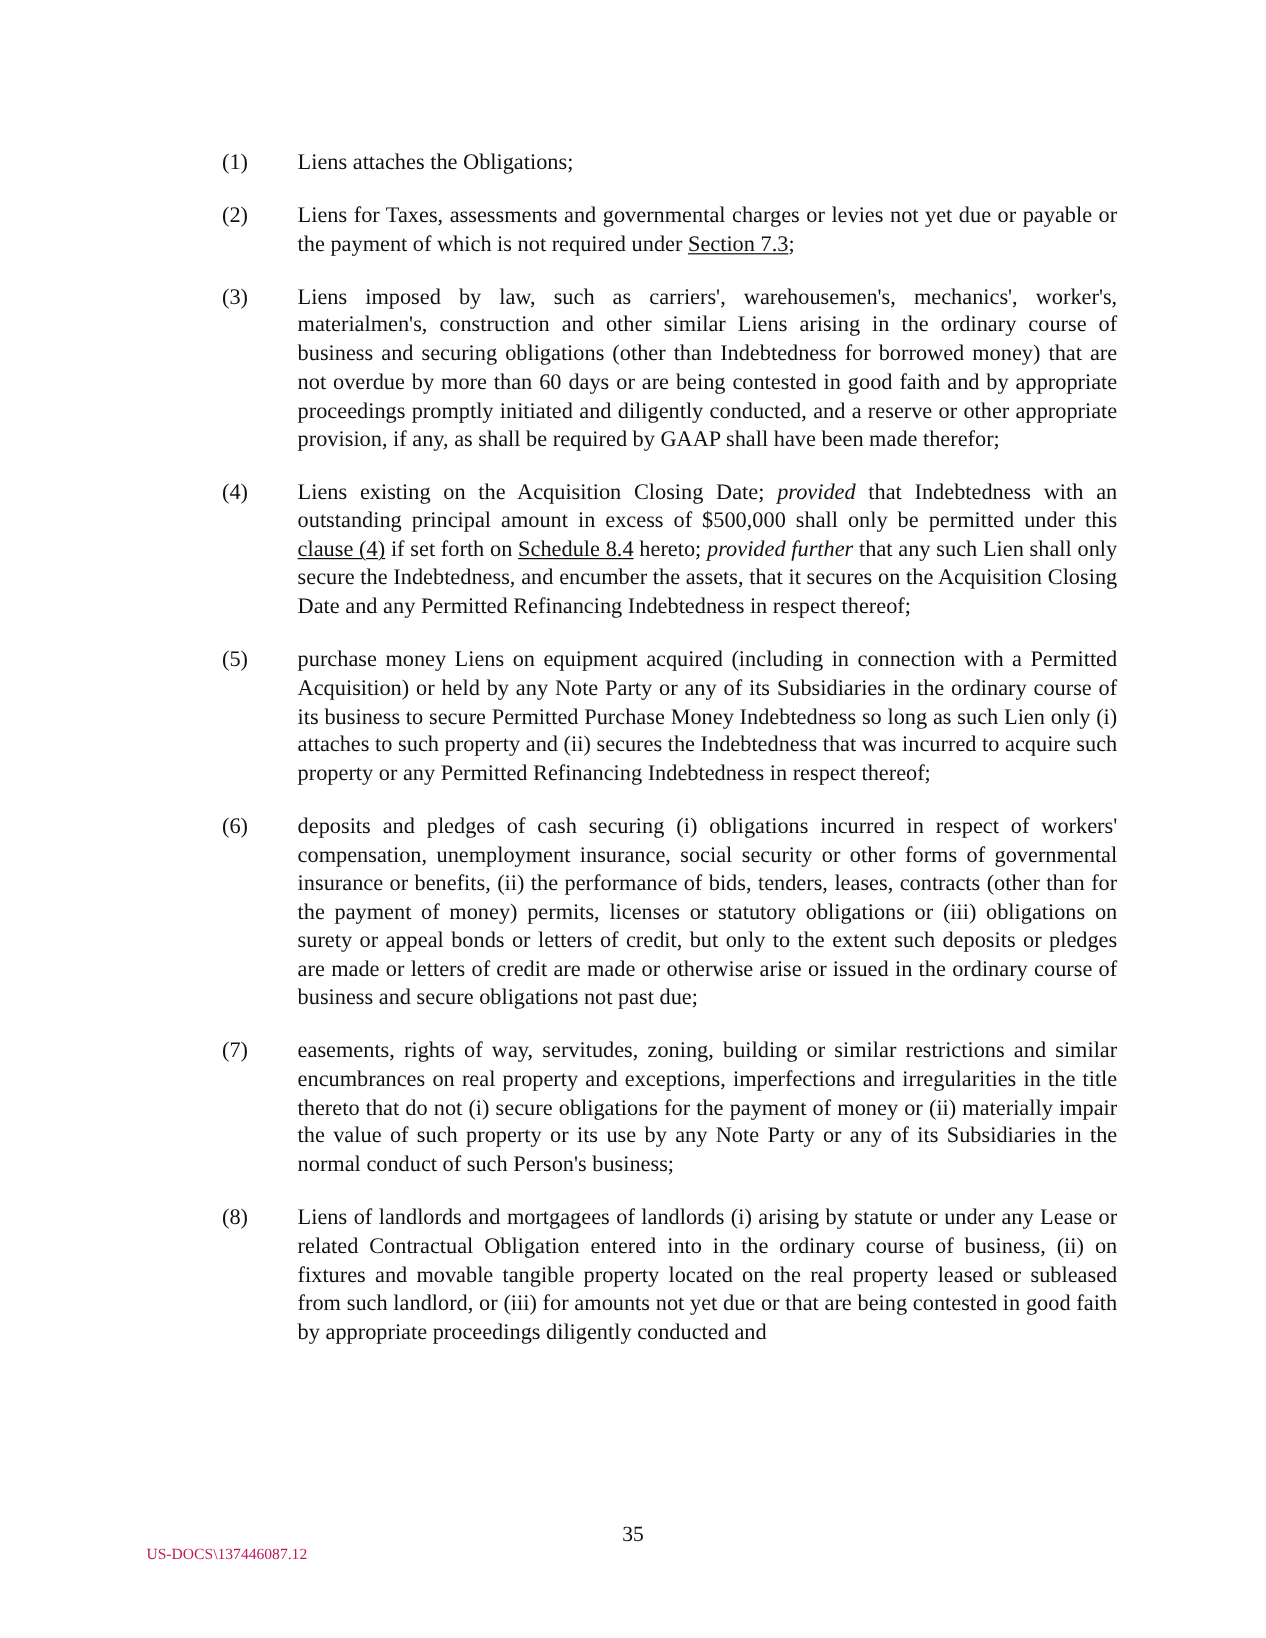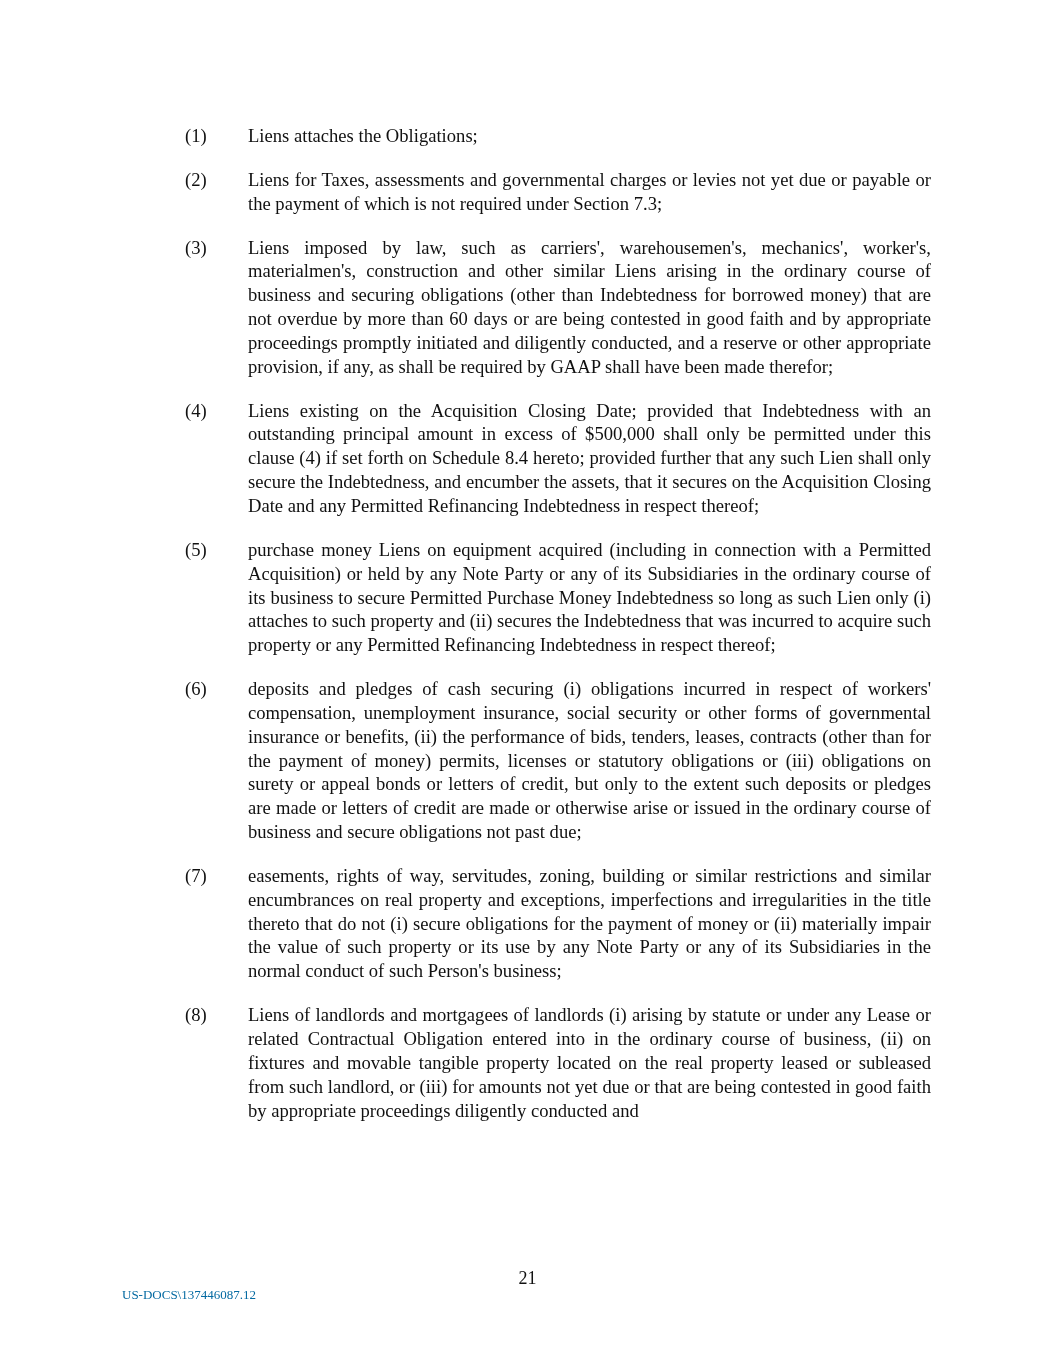--- a/index.html
+++ b/index.html
@@ -34,36 +34,36 @@
     }
     .clause-num {
       width: 63px;
       flex: 0 0 63px;
     }
     .clause-text {
       flex: 1 1 auto;
       text-align: justify;
       text-align-last: left;
     }
-    .seg-u { text-underline-offset: 2px; text-decoration-thickness: 1px; }
-    .seg-i { }
+    .seg-u { text-decoration: underline; text-underline-offset: 2px; text-decoration-thickness: 1px; }
+    .seg-i { font-style: italic; }
     .page-number {
       position: absolute;
       left: 0;
       width: 1055px;
       top: 1268px;
       text-align: center;
       font-size: 18px;
     }
     .doc-id {
       position: absolute;
       left: 122px;
       top: 1287px;
       font-size: 13px;
-      color: #0369a1;
+      color: #be185d;
     }
   </style>
 </head>
 <body>
 
 <div class="page">
   <div class="clauses" id="clauses">
 
   <div class="clause">
         <div class="clause-num">(1)</div>
@@ -92,15 +92,15 @@
       <div class="clause">
         <div class="clause-num">(7)</div>
         <div class="clause-text"><span>easements, rights of way, servitudes, zoning, building or similar restrictions and similar encumbrances on real property and exceptions, imperfections and irregularities in the title thereto that do not (i) secure obligations for the payment of money or (ii) materially impair the value of such property or its use by any Note Party or any of its Subsidiaries in the normal conduct of such Person's business;</span></div>
       </div>
       <div class="clause">
         <div class="clause-num">(8)</div>
         <div class="clause-text"><span>Liens of landlords and mortgagees of landlords (i) arising by statute or under any Lease or related Contractual Obligation entered into in the ordinary course of business, (ii) on fixtures and movable tangible property located on the real property leased or subleased from such landlord, or (iii) for amounts not yet due or that are being contested in good faith by appropriate proceedings diligently conducted and</span></div>
       </div>
     </div>
 
-  <div class="page-number">21</div>
+  <div class="page-number">35</div>
   <div class="doc-id">US-DOCS\137446087.12</div>
 </div>
 
 </body></html>

